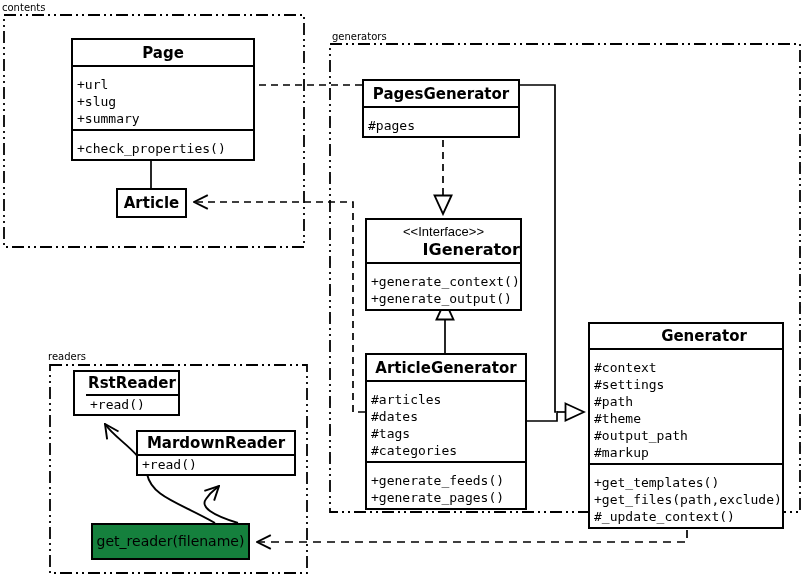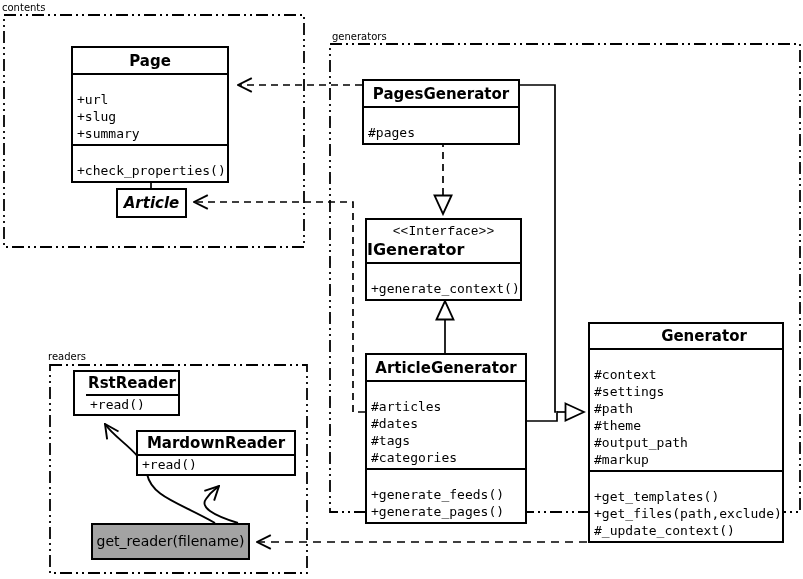--- a/index.html
+++ b/index.html
@@ -2,25 +2,25 @@
 <html><head>
 <meta charset="utf-8">
 <style>
   html,body{margin:0;padding:0;background:#fff;}
   .canvas{position:relative;width:803px;height:579px;background:#ffffff;
           font-family:"DejaVu Sans",sans-serif;color:#000;overflow:hidden;}
   svg.layer{position:absolute;left:0;top:0;}
   .pkg-label{position:absolute;font-size:10px;line-height:16px;white-space:nowrap;}
   .cls{position:absolute;background:#fff;border:2px solid #000;box-sizing:border-box;}
   .cls .title{font-weight:bold;text-align:center;font-size:15px;line-height:20px;padding:3px 2px 2px 2px;white-space:nowrap;}
-  .cls .sec{border-top:2px solid #000;padding:16px 2px 2px 4px;}
+  .cls .sec{border-top:2px solid #000;padding:9px 2px 2px 4px;}
   .mono{font-family:"DejaVu Sans Mono",monospace;font-size:13px;line-height:17px;white-space:pre;}
-  .stereo{font-family:Liberation Mono, monospace;font-size:13px;line-height:16px;text-align:center;padding-top:4px;}
-  .iface-name{font-weight:bold;text-align:left;font-size:16px;line-height:20px;padding-bottom:2px;}
-  .plain-box{position:absolute;background:#a3a3a3;border:2px solid #000;box-sizing:border-box;
+  .stereo{font-family:Liberation Sans, sans-serif;font-size:13px;line-height:16px;text-align:center;padding-top:4px;}
+  .iface-name{font-weight:bold;text-align:right;font-size:16px;line-height:20px;padding-bottom:2px;}
+  .plain-box{position:absolute;background:#15803d;border:2px solid #000;box-sizing:border-box;
              text-align:center;font-size:14px;}
 </style>
 </head>
 <body>
 
 <div class="canvas">
 
   <svg class="layer" width="803" height="579" viewBox="0 0 803 579">
     <defs>
       <marker id="open" markerUnits="userSpaceOnUse" markerWidth="17" markerHeight="17" viewBox="0 0 16 16" refX="15" refY="8" orient="auto">
@@ -53,50 +53,51 @@
 
     <path d="M215,523 C178,502 152,497 147,474 C142,452 116,440 105,424" fill="none" stroke="#000" stroke-width="1.9" marker-end="url(#open)"></path>
 
     <path d="M238,523 C212,515 200,507 206,499 C211,491 215,490 219,486" fill="none" stroke="#000" stroke-width="1.9" marker-end="url(#open)"></path>
   </svg>
 
   <div class="pkg-label" style="left:2px;top:0px">contents</div>
   <div class="pkg-label" style="left:332px;top:29px">generators</div>
   <div class="pkg-label" style="left:48px;top:349px">readers</div>
 
-  <div class="cls" style="left:71px;top:46px;width:158px;">
+  <div class="cls" style="left:71px;top:38px;width:184px;">
     <div class="title">Page</div>
     <div class="sec">
       <div class="mono">+url</div>
       <div class="mono">+slug</div>
       <div class="mono">+summary</div>
     </div>
     <div class="sec">
       <div class="mono">+check_properties()</div>
     </div>
   </div>
 
-  <div class="cls" style="left:116px;top:188px;width:71px;font-style:italic;">
+  <div class="cls" style="left:116px;top:188px;width:71px;">
     <div class="title" style="padding:2px;line-height:22px;">Article</div>
   </div>
 
   <div class="cls" style="left:362px;top:60px;width:158px;margin-top:19px;">
     <div class="title">PagesGenerator</div>
     <div class="sec">
       <div class="mono">#pages</div>
     </div>
   </div>
 
   <div class="cls" style="left:365px;top:218px;width:157px;">
     <div>
       <div class="stereo">&lt;&lt;Interface&gt;&gt;</div>
       <div class="iface-name">IGenerator</div>
     </div>
     <div class="sec">
       <div class="mono">+generate_context()</div>
+      <div class="mono">+generate_output()</div>
     </div>
   </div>
 
   <div class="cls" style="left:365px;top:353px;width:162px;">
     <div class="title">ArticleGenerator</div>
     <div class="sec">
       <div class="mono">#articles</div>
       <div class="mono">#dates</div>
       <div class="mono">#tags</div>
       <div class="mono">#categories</div>

